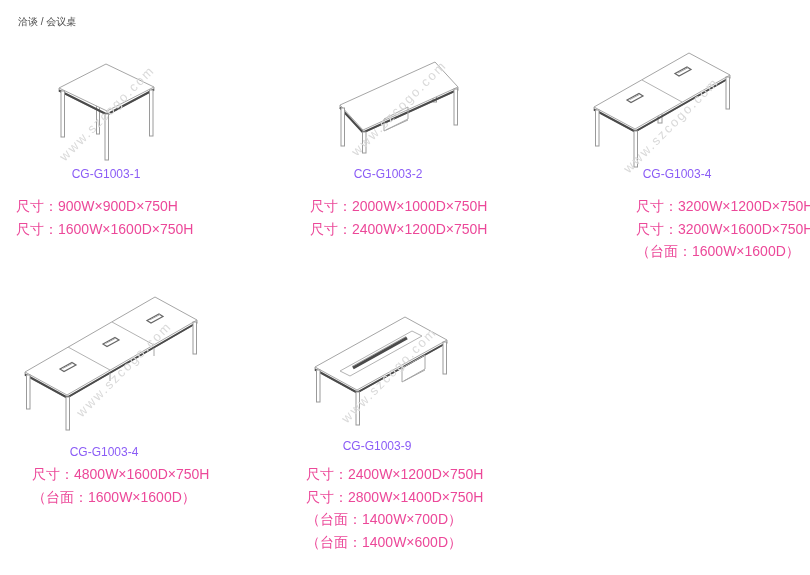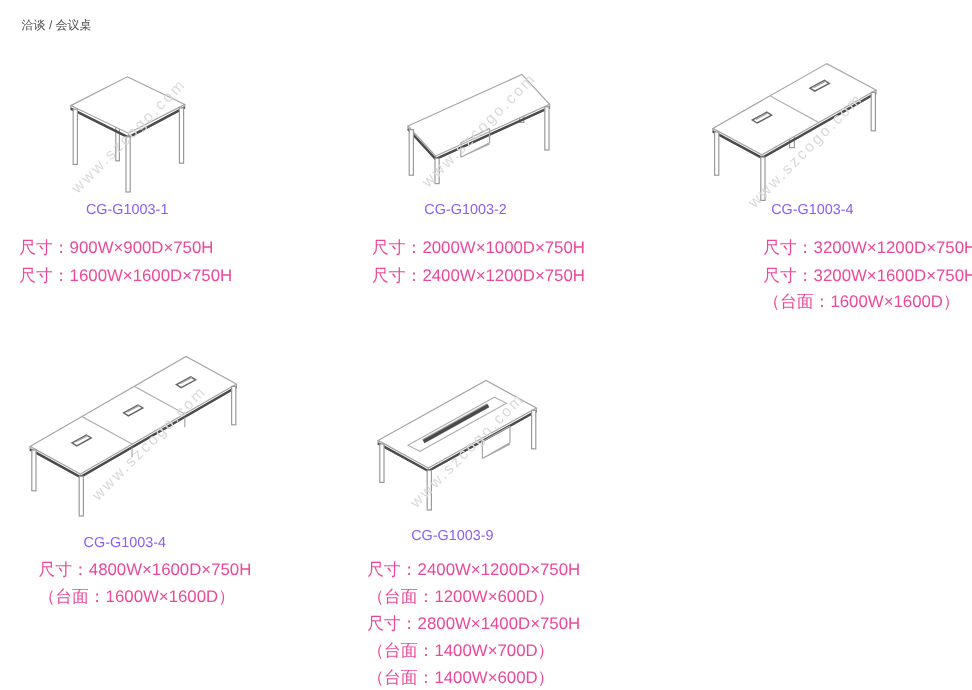--- a/index.html
+++ b/index.html
@@ -123,17 +123,16 @@
   <path class="edge" d="M17,63.5 L59,86.5 L149,36.5"></path>
   <path class="ln" d="M104,62 L127,49 M104,62 L104,76 M127,49 L127,63 M104,76 L127,63 M106,75 L127,64"></path>
   <rect class="leg" x="18.5" y="64" width="3.5" height="32"></rect>
   <rect class="leg" x="58" y="86" width="3.5" height="33"></rect>
   <rect class="leg" x="145" y="36" width="3.5" height="32"></rect>
   <text class="wm" x="90" y="74" text-anchor="middle" transform="rotate(-45 90 68)">www.szcogo.com</text>
 </svg>
 <div class="model-label" style="left:287px;top:438px;">CG-G1003-9</div>
 <div class="specs" style="left:306px;top:463px;">
   <div class="spec-line">尺寸：2400W×1200D×750H</div>
-  <div class="spec-line">（台面：1200W×600D）</div>
   <div class="spec-line">尺寸：2800W×1400D×750H</div>
   <div class="spec-line">（台面：1400W×700D）</div>
   <div class="spec-line">（台面：1400W×600D）</div>
 </div>
 
 </body></html>

